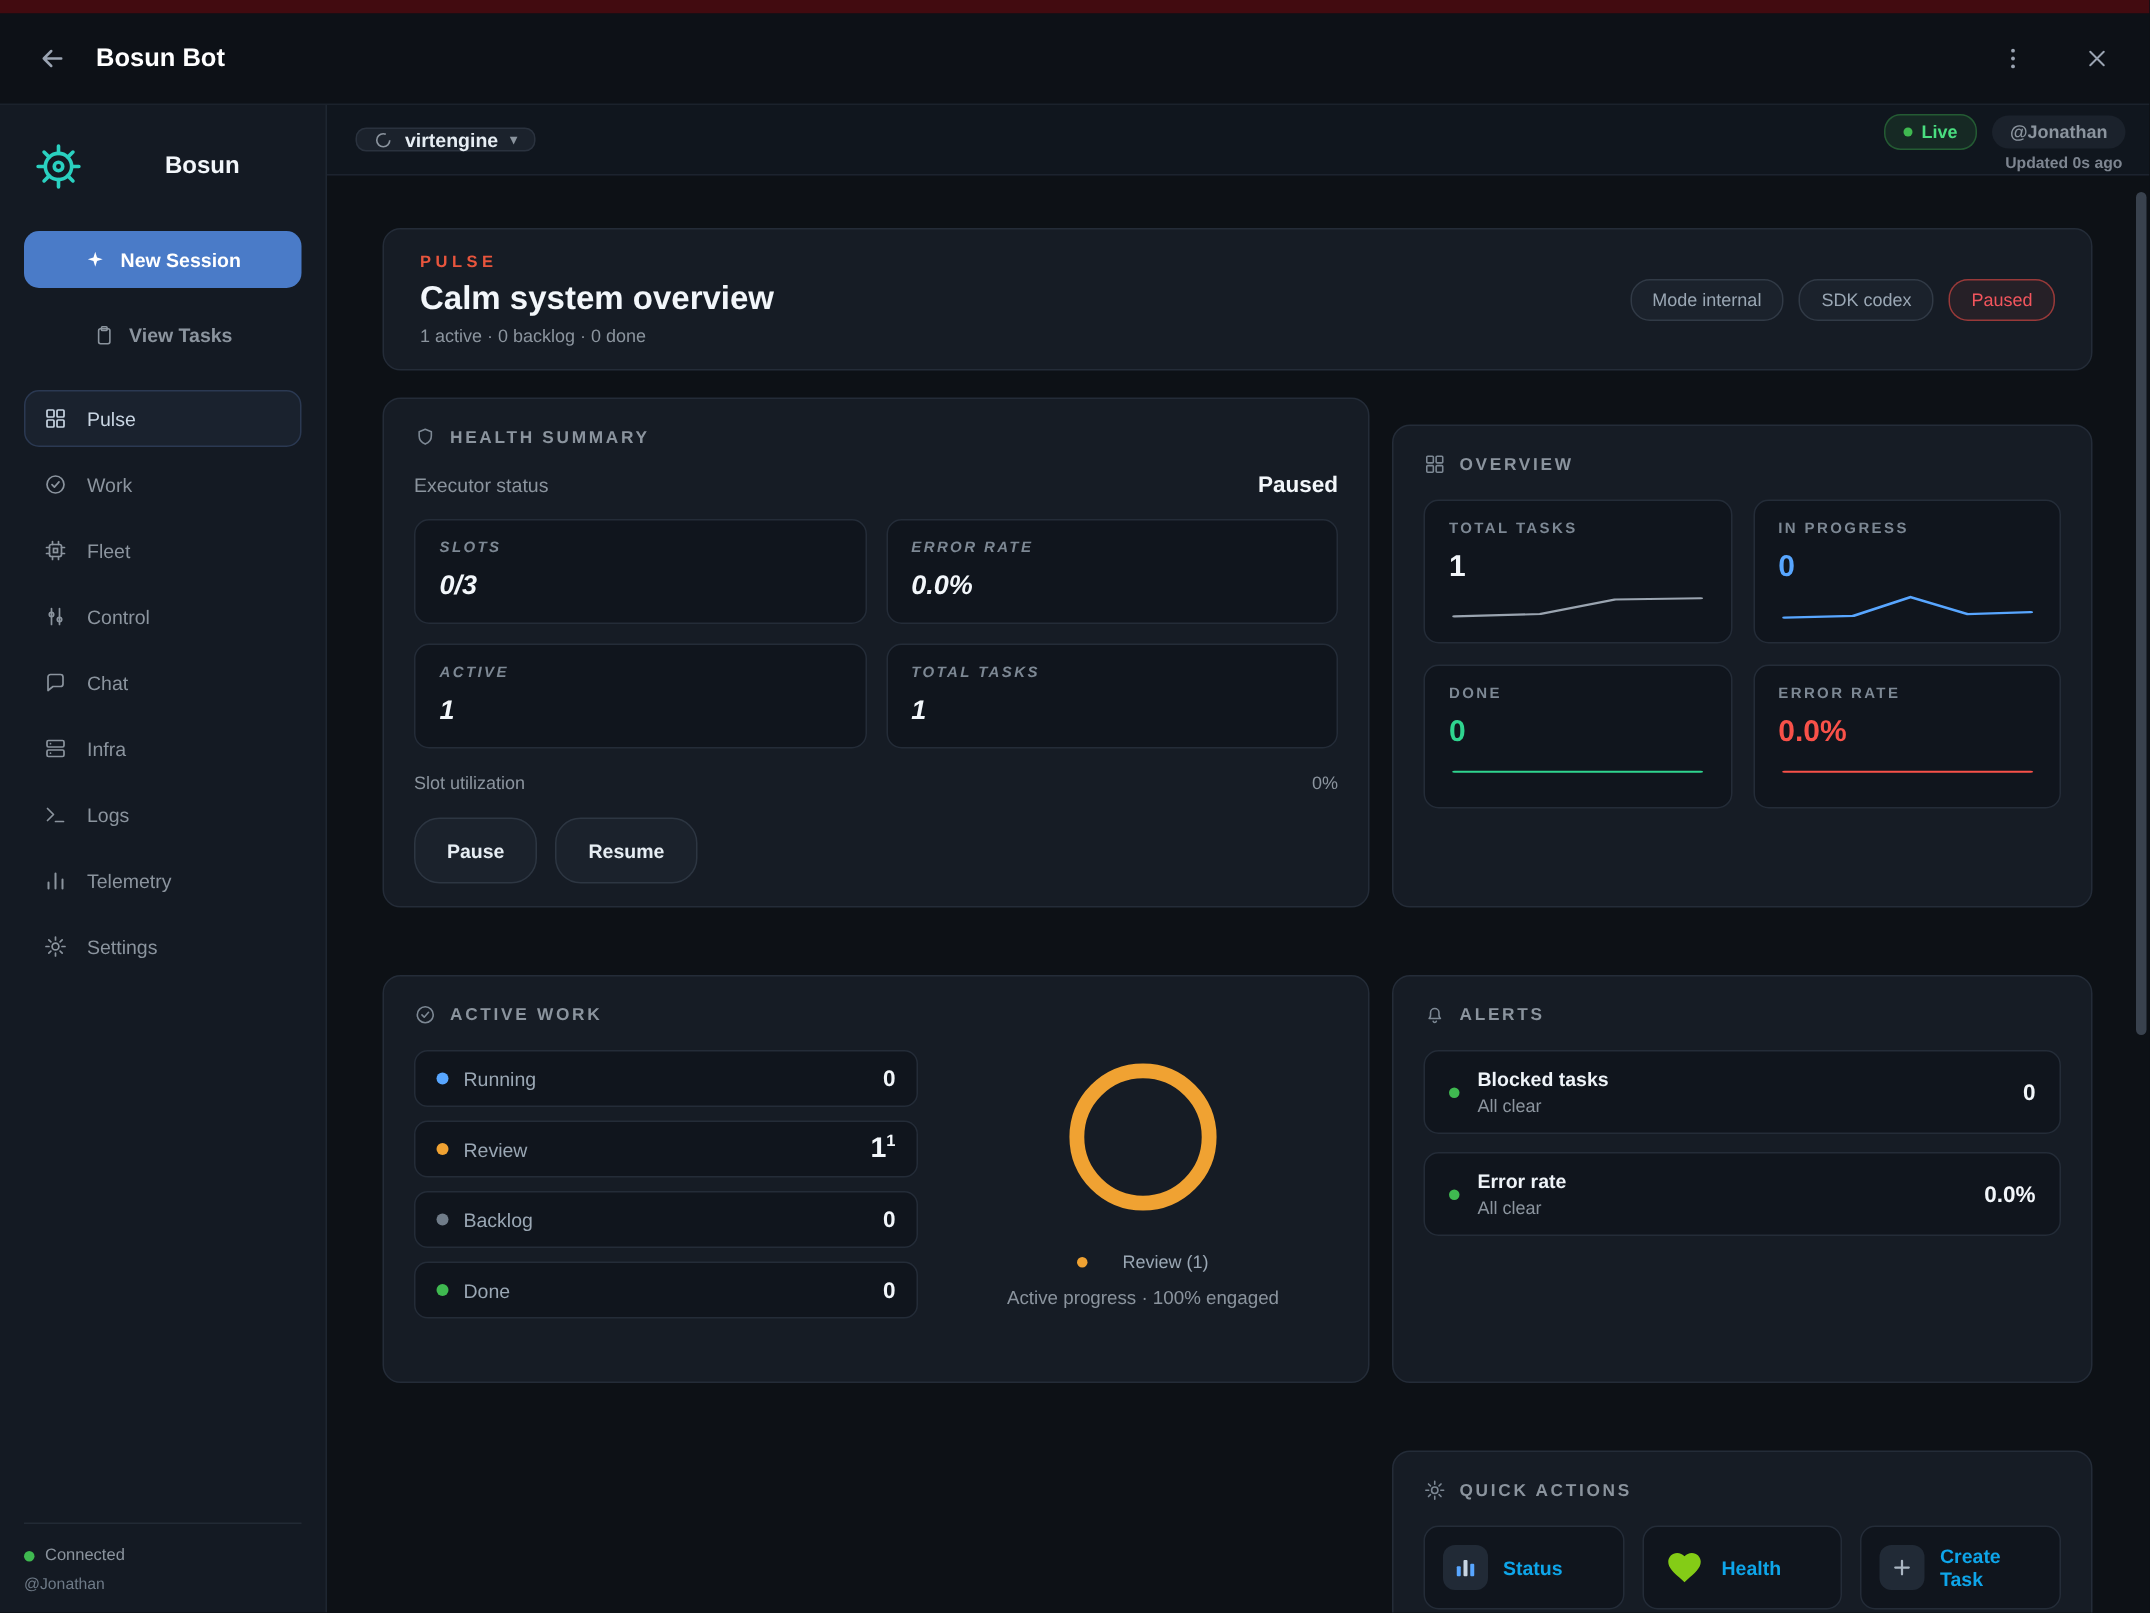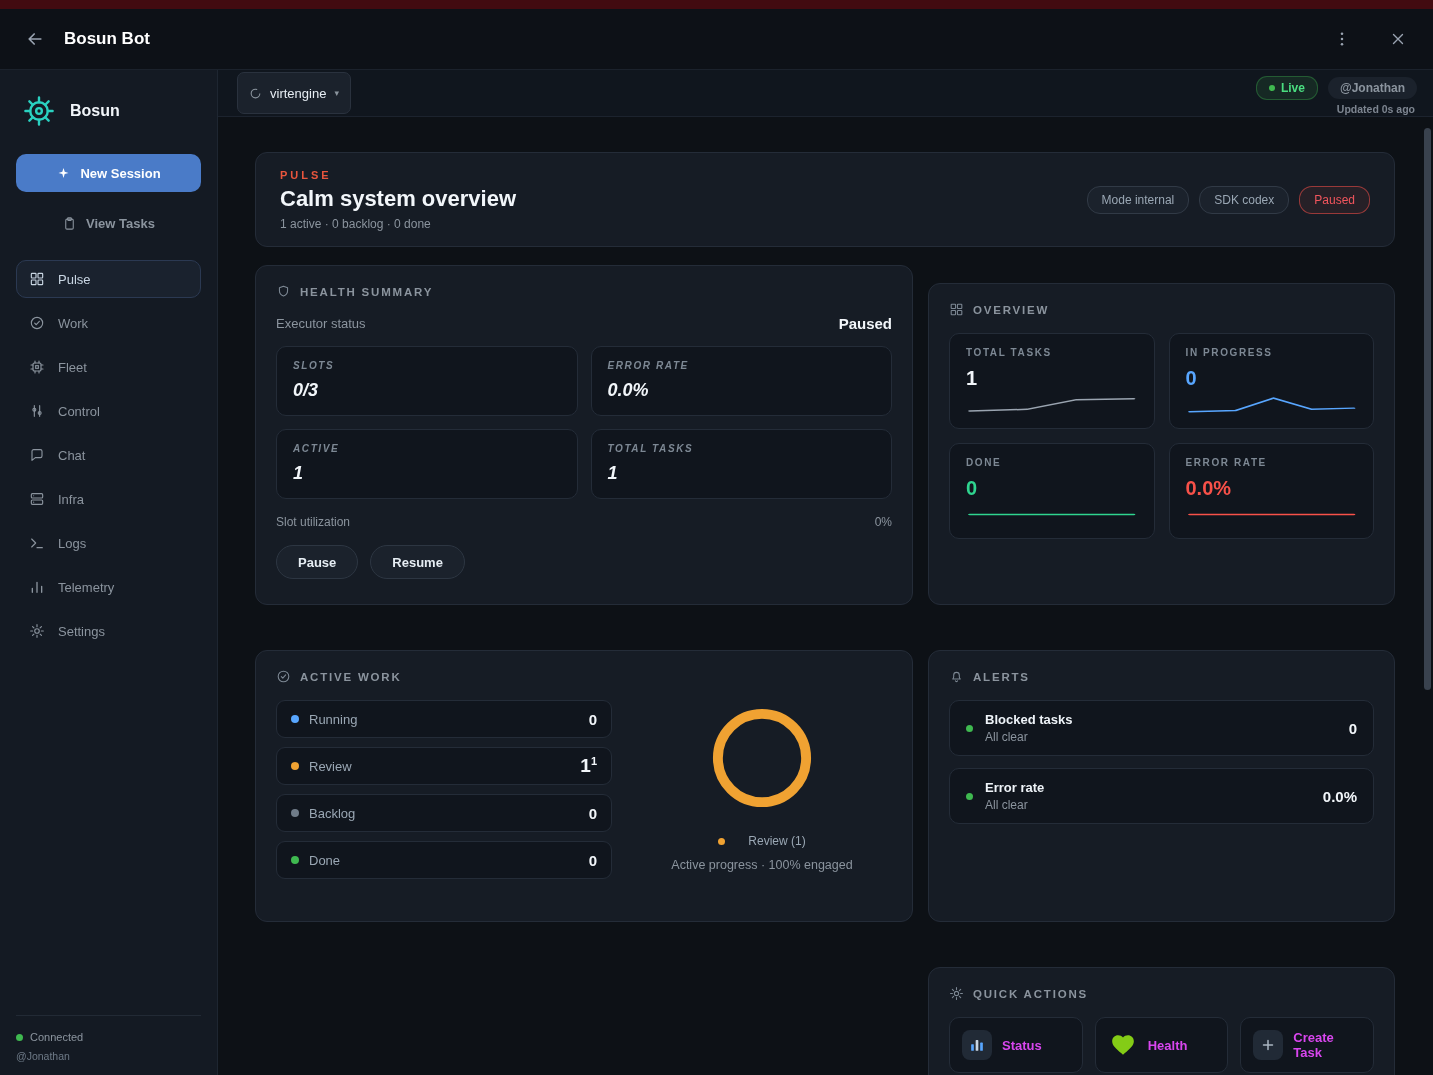--- a/index.html
+++ b/index.html
@@ -19,35 +19,35 @@
   
   .titlebar{height:61px;display:flex;align-items:center;padding:0 18px;background:#0d1117;border-bottom:1px solid #1b222c;box-sizing:border-box;}
   .icon-btn{width:34px;height:34px;display:flex;align-items:center;justify-content:center;background:none;border:none;color:#9aa4b2;cursor:pointer;border-radius:8px;padding:0;}
   .titlebar-title{font-size:17px;font-weight:bold;color:#fff;margin-left:12px;}
   .titlebar-right{margin-left:auto;display:flex;align-items:center;gap:22px;}
   
   .layout{display:flex;height:1005px;}
   .sidebar{width:218px;flex:none;background:#141a23;border-right:1px solid #1e2631;position:relative;padding:22px 16px 0;box-sizing:border-box;}
   .brand{display:flex;align-items:center;gap:12px;padding:0 4px;margin-bottom:24px;}
   .brand-logo{width:38px;height:38px;display:flex;align-items:center;justify-content:center;color:var(--teal);}
-  .brand-name{font-size:16px;font-weight:bold;color:#f2f6fa;}
+  .brand-name{font-size:16px;font-weight:bold;color:#f2f6fa;margin-left:40px;}
   .new-session{display:flex;align-items:center;justify-content:center;gap:9px;width:100%;height:38px;background:var(--accent);border:none;border-radius:10px;color:#fff;font-size:13px;font-weight:bold;cursor:pointer;margin-bottom:14px;}
   .view-tasks{display:flex;align-items:center;justify-content:center;gap:9px;width:100%;height:34px;background:none;border:none;color:var(--muted);font-size:13px;font-weight:600;cursor:pointer;margin-bottom:20px;}
   .nav{display:flex;flex-direction:column;gap:6px;}
   .nav-item{display:flex;align-items:center;gap:13px;height:36px;padding:0 12px;border-radius:10px;color:var(--muted);font-size:13px;border:1px solid transparent;cursor:pointer;}
   .nav-item.active{background:#1a222e;border-color:#2b3952;color:#c9d6e3;}
   .sidebar-footer{position:absolute;left:16px;right:16px;bottom:13px;}
   .sidebar-divider{height:1px;background:#222a35;margin-bottom:15px;}
   .connected{display:flex;align-items:center;gap:7px;color:var(--muted);font-size:11px;margin-bottom:7px;}
   .status-dot-green{width:7px;height:7px;border-radius:50%;background:var(--green);flex:none;}
   .sidebar-user{color:#6e7a87;font-size:10.5px;}
   
   .main{flex:1;display:flex;flex-direction:column;position:relative;background:var(--bg);}
   .main-topbar{height:47px;flex:none;background:#10161e;border-bottom:1px solid #1c232e;display:flex;align-items:center;padding:0 16px 0 19px;box-sizing:border-box;}
-  .project-pill{display:flex;align-items:center;gap:8px;height:42px;padding:0 11px;background:#1b222c;border:1px solid #2a323e;border-radius:7px;color:var(--text);font-size:13px;font-weight:normal;cursor:pointer;}
+  .project-pill{display:flex;align-items:center;gap:8px;height:16px;padding:0 11px;background:#1b222c;border:1px solid #2a323e;border-radius:7px;color:var(--text);font-size:13px;font-weight:bold;cursor:pointer;}
   .caret{font-size:9px;color:var(--muted);}
   .topbar-right{margin-left:auto;display:flex;flex-direction:column;align-items:flex-end;gap:3px;padding-top:4px;font-weight:bold;}
   .pill-row{display:flex;align-items:center;gap:10px;}
   .live-pill{display:flex;align-items:center;gap:6px;height:22px;padding:0 12px;border-radius:11px;background:rgba(63,185,80,.12);border:1px solid rgba(63,185,80,.35);color:#4ade80;font-size:12px;}
   .live-dot{width:6px;height:6px;border-radius:50%;background:var(--green);}
   .user-pill{height:22px;display:flex;align-items:center;padding:0 12px;border-radius:11px;background:#1b222c;color:var(--muted);font-size:12px;}
   .updated{color:#7d8590;font-size:10.5px;padding-right:2px;padding-left:28px;}
   .content{flex:1;padding:35px 38px 0 37px;box-sizing:border-box;}
   
   .pulse-card{background:var(--panel);border:1px solid var(--border);border-radius:12px;height:95px;padding:15px 24px;box-sizing:border-box;display:flex;align-items:center;justify-content:space-between;}
@@ -67,21 +67,21 @@
   .health-card{height:340px;}
   .exec-row{display:flex;justify-content:space-between;align-items:center;margin-bottom:14px;}
   .exec-label{color:var(--muted);font-size:13px;}
   .exec-value{color:#f2f6fa;font-size:15px;font-weight:bold;}
   .stat-grid{display:grid;grid-template-columns:1fr 1fr;gap:13px;}
   .stat-box{background:var(--inner);border:1px solid var(--border);border-radius:10px;height:70px;padding:13px 16px;box-sizing:border-box;font-style:italic;}
   .stat-label{color:#7d8894;font-size:10px;font-weight:bold;letter-spacing:1.6px;margin-bottom:9px;}
   .stat-value{color:#f2f6fa;font-size:18px;font-weight:bold;}
   .slot-row{display:flex;justify-content:space-between;color:var(--muted);font-size:12px;margin-top:16px;}
   .btn-row{display:flex;gap:12px;margin-top:16px;}
-  .pill-btn{height:34px;padding:0 21px;border-radius:17px;background:#1b222c;border:1px solid #2d3642;color:var(--text);font-size:13px;font-weight:bold;cursor:pointer;}
+  .pill-btn{height:44px;padding:0 21px;border-radius:17px;background:#1b222c;border:1px solid #2d3642;color:var(--text);font-size:13px;font-weight:bold;cursor:pointer;}
   
   .overview-card{height:322px;margin-top:18px;}
   .ov-grid{display:grid;grid-template-columns:1fr 1fr;gap:14px;}
   .ov-box{background:var(--inner);border:1px solid var(--border);border-radius:10px;height:96px;padding:13px 16px;box-sizing:border-box;display:flex;flex-direction:column;}
   .ov-value{font-size:20px;font-weight:bold;margin-bottom:auto;}
   .c-white{color:#f2f6fa;} .c-blue{color:var(--blue);} .c-green{color:#2fd48f;} .c-red{color:var(--red);}
   .sparkline{width:100%;height:24px;margin-top:4px;}
   
   .aw-card{height:272px;}
   .aw-body{display:flex;gap:20px;}
@@ -101,21 +101,21 @@
   .aw-footer{color:var(--muted);font-size:12.5px;}
   
   .alerts-card{height:272px;}
   .alert-row{display:flex;align-items:center;gap:12px;background:var(--inner);border:1px solid var(--border);border-radius:10px;height:56px;padding:0 16px;box-sizing:border-box;margin-bottom:12px;}
   .alert-texts{display:flex;flex-direction:column;gap:3px;}
   .alert-title{color:#eef3f8;font-size:13px;font-weight:bold;}
   .alert-sub{color:var(--muted);font-size:12px;}
   .alert-value{margin-left:auto;color:#f2f6fa;font-weight:bold;font-size:15px;}
   
   .qa-row{display:flex;gap:12px;}
-  .qa-btn{flex:1;display:flex;align-items:center;gap:10px;background:var(--inner);border:1px solid var(--border);border-radius:10px;height:56px;padding:0 12px;color:#d946ef;font-size:13px;font-weight:bold;cursor:pointer;text-align:left;}
+  .qa-btn{flex:1;display:flex;align-items:center;gap:10px;background:var(--inner);border:1px solid var(--border);border-radius:10px;height:56px;padding:0 12px;color:#0ea5e9;font-size:13px;font-weight:bold;cursor:pointer;text-align:left;}
   .qa-icon{width:30px;height:30px;border-radius:8px;background:#212a36;display:flex;align-items:center;justify-content:center;flex:none;}
   .qa-icon.bare{background:transparent;}
   
   .scrollbar-thumb{position:absolute;top:58px;right:2px;width:7px;height:562px;background:#39424e;border-radius:4px;}
 </style>
 </head>
 <body>
 
 <div class="app">
   <div class="top-strip"></div>

